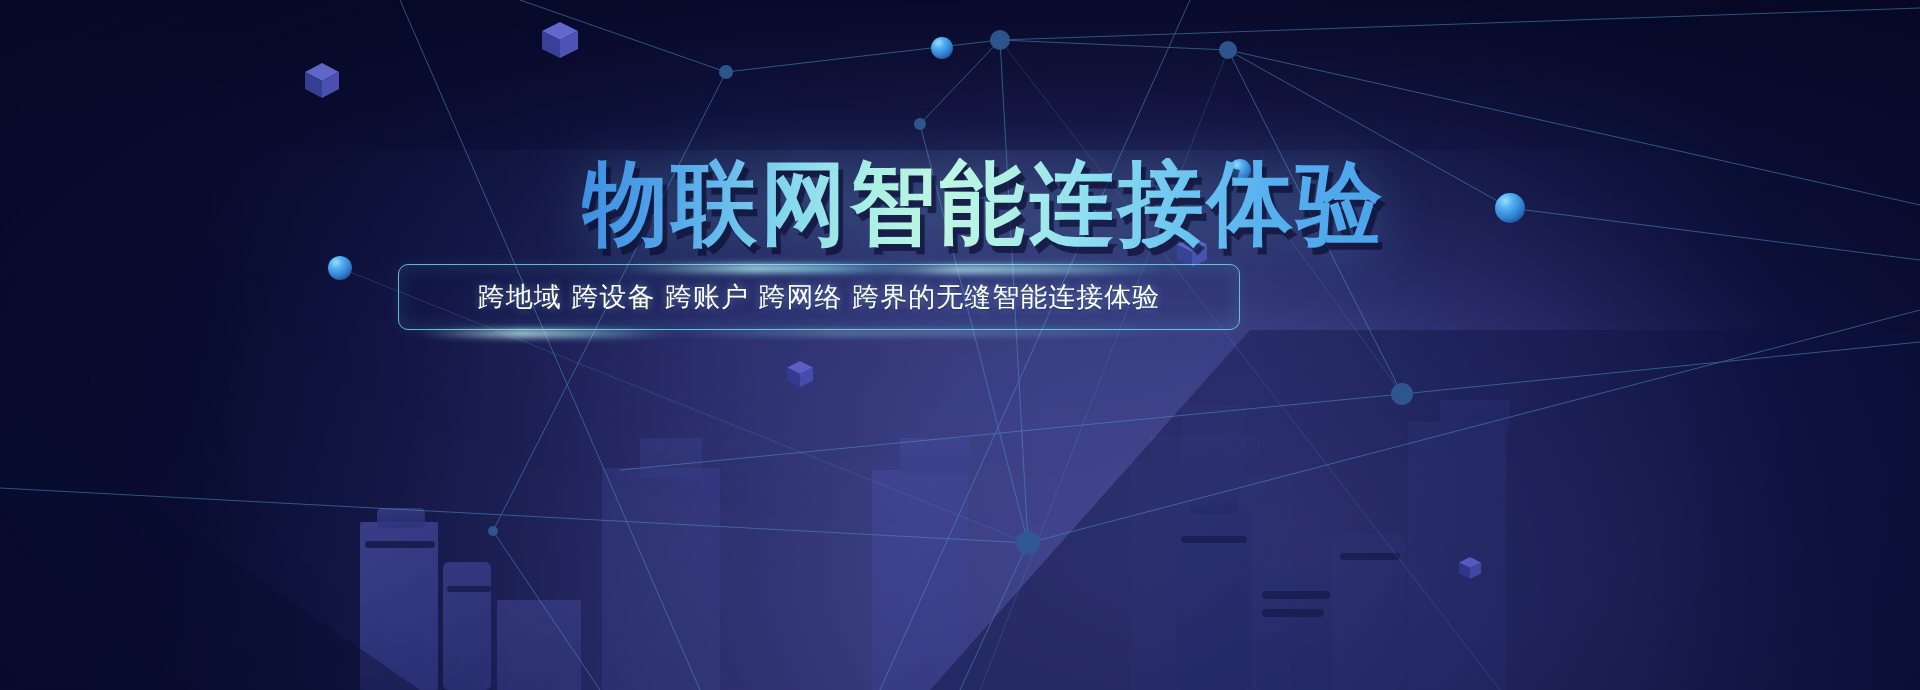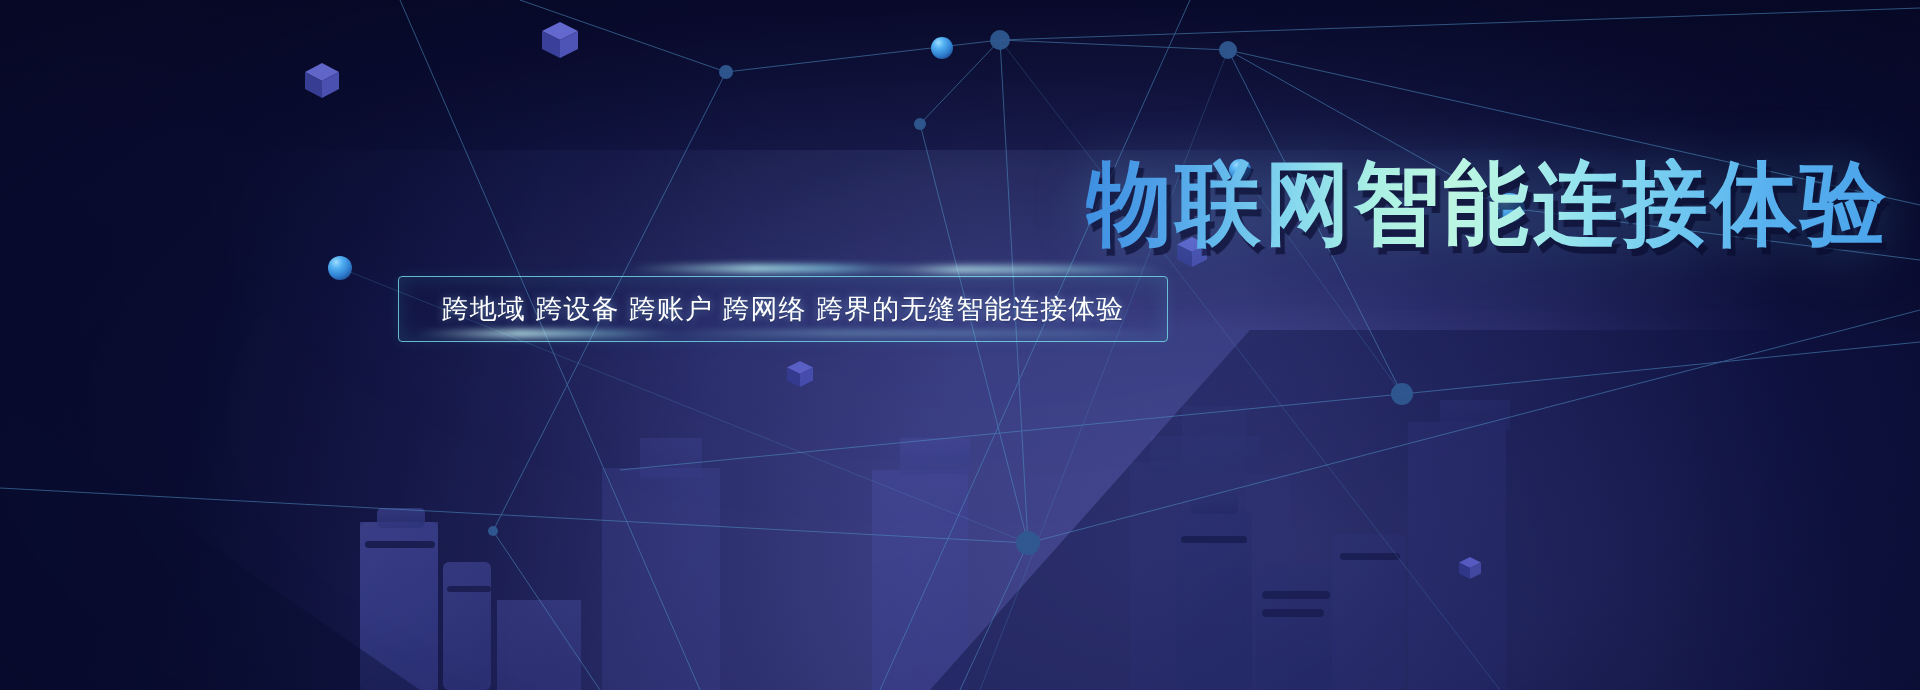--- a/index.html
+++ b/index.html
@@ -46,21 +46,21 @@
     position:absolute;left:50%;top:150px;width:1500px;height:560px;margin-left:-750px;
     background:radial-gradient(64% 78% at 50% 6%, rgba(150,170,255,0.115) 0%, rgba(120,140,240,0.055) 35%, rgba(90,110,220,0.018) 62%, rgba(0,0,0,0) 80%);
     pointer-events:none;
   }
 
   
   .layer{position:absolute;inset:0;width:1920px;height:690px;}
 
   
   .title-wrap{
-    position:absolute;left:0;right:0;top:158px;text-align:right;padding-left:48px;
+    position:absolute;left:0;right:0;top:158px;text-align:center;padding-left:48px;
   }
   .title{
     display:inline-block;
     font-size:92px;
     line-height:1.0;
     font-weight:700;
     letter-spacing:4px;
     font-family:"DejaVu Sans","Liberation Sans",sans-serif;
     transform:scaleX(0.93);
     background-image:linear-gradient(96deg,
@@ -78,23 +78,23 @@
     -webkit-background-clip:text;
     background-clip:text;
     color:transparent;
     -webkit-text-fill-color:transparent;
     filter:drop-shadow(5px 7px 0 rgba(8,10,44,0.62)) drop-shadow(0 0 28px rgba(110,200,240,0.25));
     white-space:nowrap;
   }
 
   
   .sub-box{
-    position:absolute;left:398px;top:276px;width:770px;height:66px;
+    position:absolute;left:398px;top:264px;width:842px;height:66px;
     border:1.6px solid rgba(118,222,236,0.82);
-    border-radius:4px;
+    border-radius:10px;
     box-shadow:0 0 22px rgba(90,200,230,0.16) inset, 0 0 14px rgba(90,200,230,0.10);
     box-sizing:border-box;
     display:flex;align-items:center;justify-content:center;
   }
   .sub-text{
     font-size:27px;
     color:#ffffff;
     letter-spacing:1px;
     white-space:nowrap;
     font-family:"DejaVu Sans","Liberation Sans",sans-serif;

